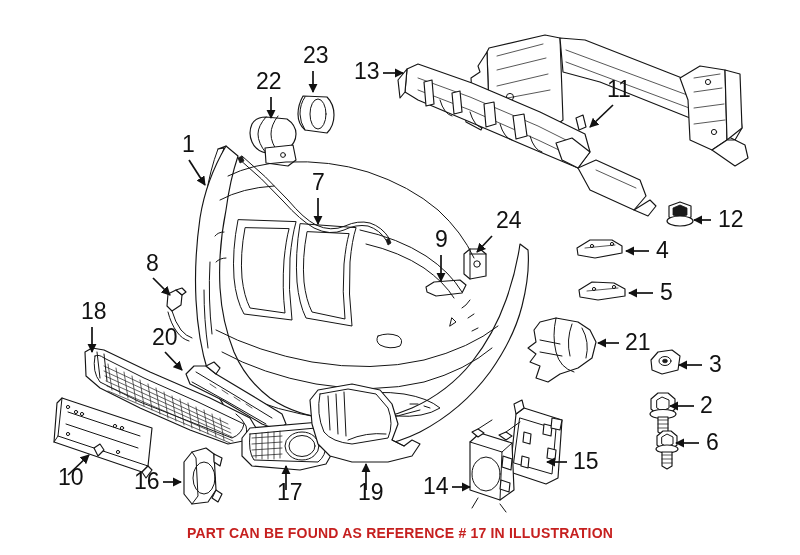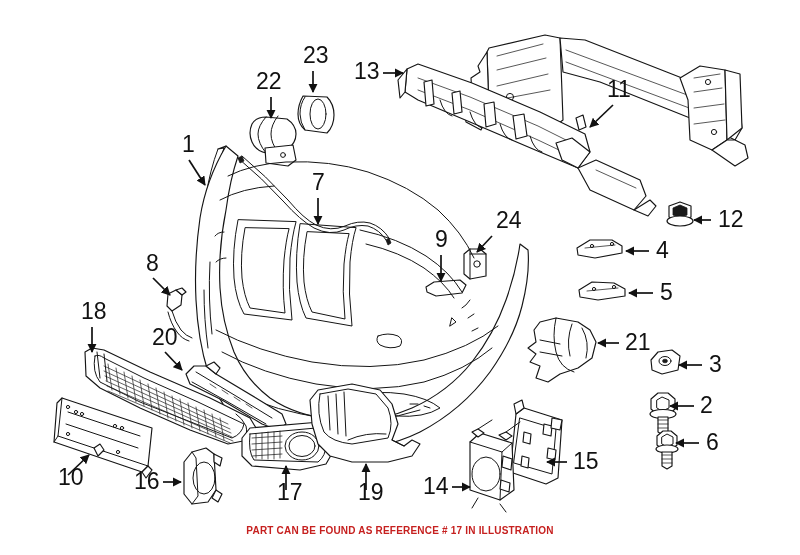--- a/index.html
+++ b/index.html
@@ -24,21 +24,21 @@
     top: 0;
     width: 800px;
     height: 555px;
   }
   .footer-note {
     position: absolute;
     left: 0;
     top: 525px;
     width: 800px;
     text-align: center;
-    font-size: 10px;
+    font-size: 14px;
     font-weight: bold;
     letter-spacing: 0.2px;
     color: #c6201f;
     font-family: "Liberation Sans", sans-serif;
   }
   
   .part {
     fill: #ffffff;
     stroke: #151515;
     stroke-width: 1.15;

